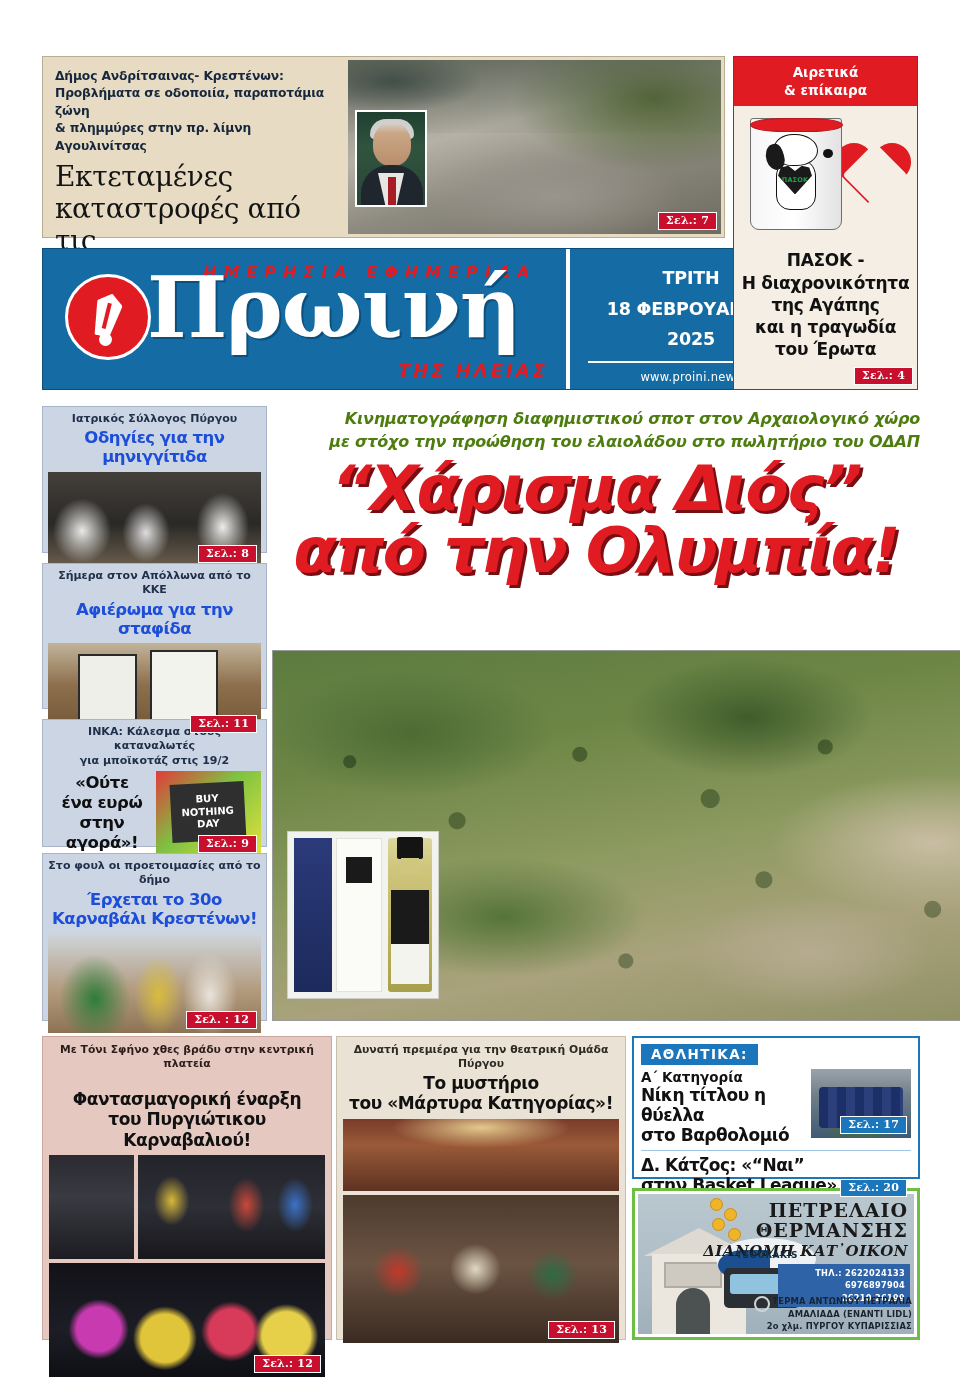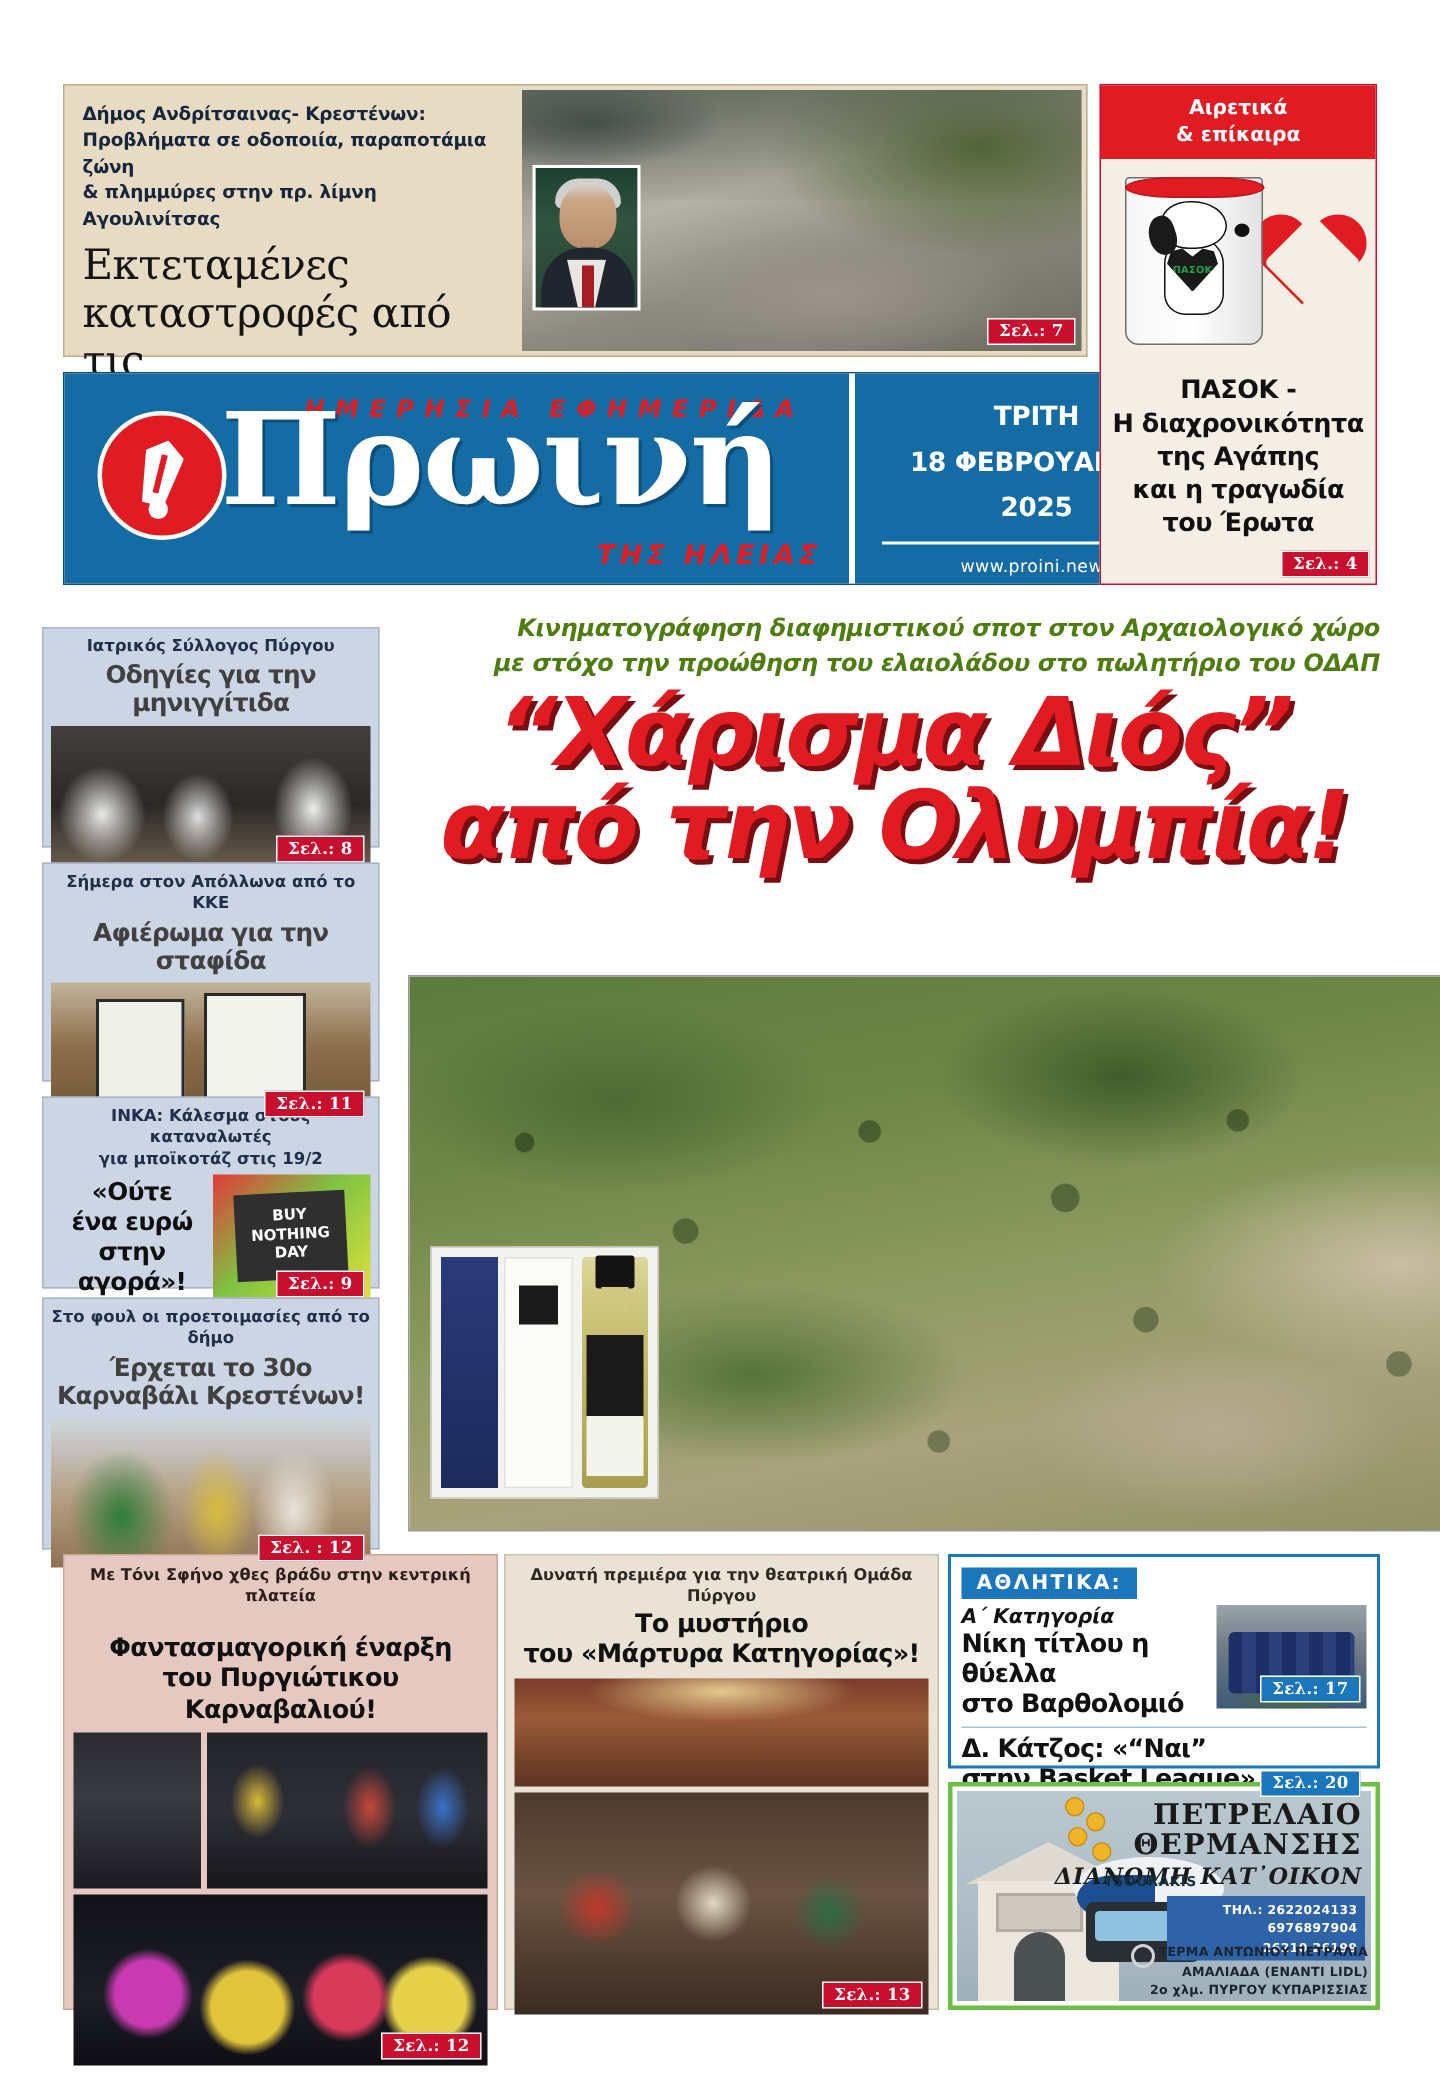--- a/index.html
+++ b/index.html
@@ -217,32 +217,31 @@
     margin-top:2px;
   }
   #pasok .ttl {
     text-align: center; font-size: 17px; font-weight: bold;
     color: #111111; line-height: 1.3; padding: 4px 5px 0 5px;
     letter-spacing: -0.3px;
   }
 
   
   .lt {
-    left: 28px; width: 225px;
+    left: 42px; width: 225px;
     background: #ccd5e4; border: 1px solid #a8b4c8;
     padding: 5px 5px 5px 5px;
-    margin-top: 12px;
   }
   .lt .kick {
     text-align: center; font-size: 11px; font-weight: bold;
     color: #20304a; line-height: 1.3;
   }
   .lt .head {
     text-align: center; font-size: 16.5px; font-weight: bold;
-    color: #404040; line-height: 1.16; margin-top: 2px;
+    color: #1d4ed8; line-height: 1.16; margin-top: 2px;
     letter-spacing: -0.5px;
   }
   .lt .pic { position: relative; margin-top: 5px; overflow: hidden; }
 
   #lt1 { top: 406px; height: 147px; }
   #lt1 .pic { height: 95px;
     background:
       radial-gradient(ellipse 22% 55% at 16% 62%, #e9e9e7 0%, rgba(233,233,231,0) 62%),
       radial-gradient(ellipse 18% 50% at 46% 64%, #dedede 0%, rgba(222,222,222,0) 62%),
       radial-gradient(ellipse 20% 58% at 82% 58%, #ededeb 0%, rgba(237,237,235,0) 62%),
@@ -419,21 +418,21 @@
     border: 2px solid #1b76bc; background: #ffffff; padding: 6px 7px 0 7px;
   }
   #sports .tab {
     display: inline-block; background: #1b76bc; color: #ffffff;
     font-size: 13.5px; font-weight: bold; letter-spacing: 1.4px;
     padding: 2px 10px 3px 10px;
   }
   #sports .s1 { display: flex; gap: 6px; margin-top: 4px; }
   #sports .s1 .t { flex: 1; }
   #sports .sub {
-    font-size: 13.5px; font-weight: bold; font-style: italic; color: #111111;
+    font-size: 13.5px; font-weight: bold; color: #111111;
   }
   #sports .ln {
     font-size: 17px; font-weight: bold; color: #111111;
     line-height: 1.18; letter-spacing: -0.5px;
   }
   #sports .team {
     position: relative; width: 100px; height: 69px;
     background:
       radial-gradient(ellipse 60% 40% at 50% 86%, #4a6b3a 0%, rgba(74,107,58,0) 70%),
       linear-gradient(180deg,#9aa3ab 0%,#6f7d88 40%,#3e5a74 100%);

